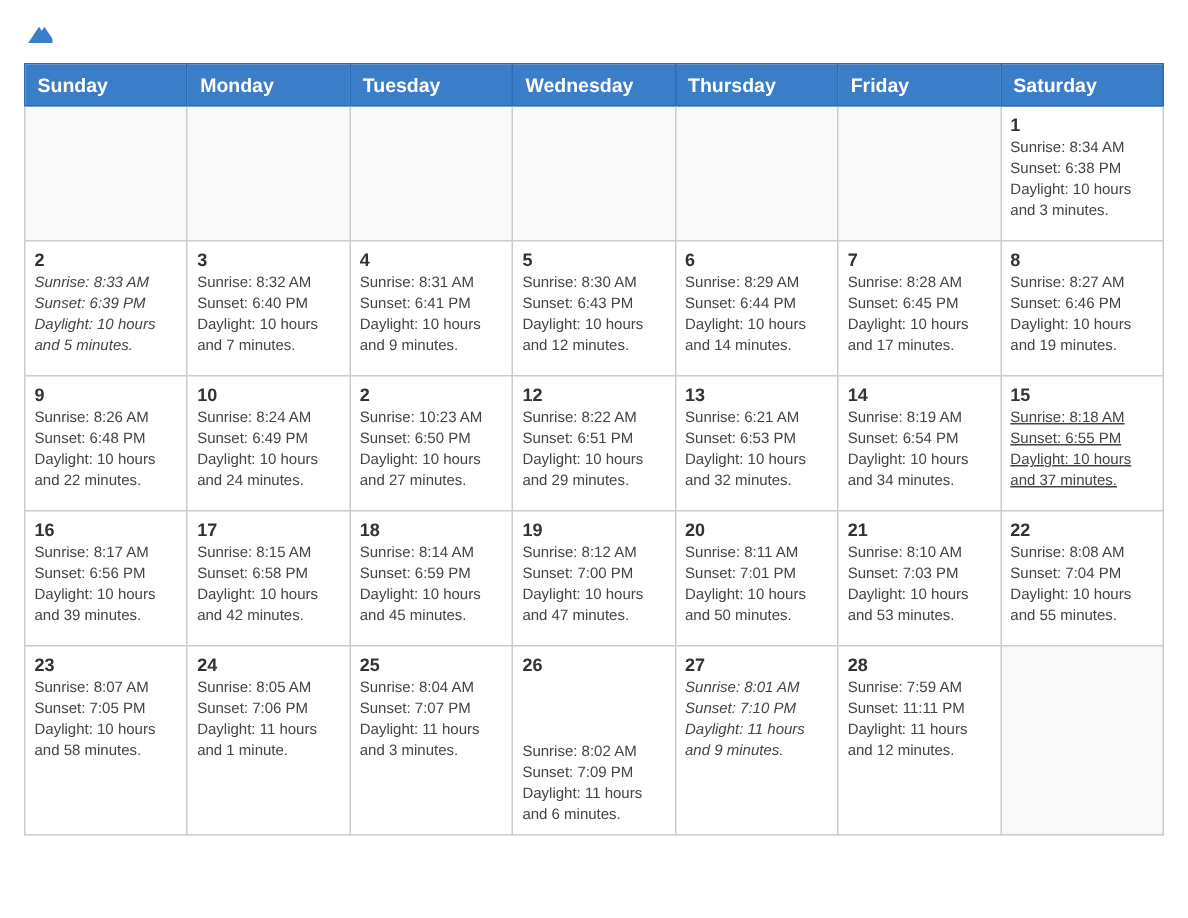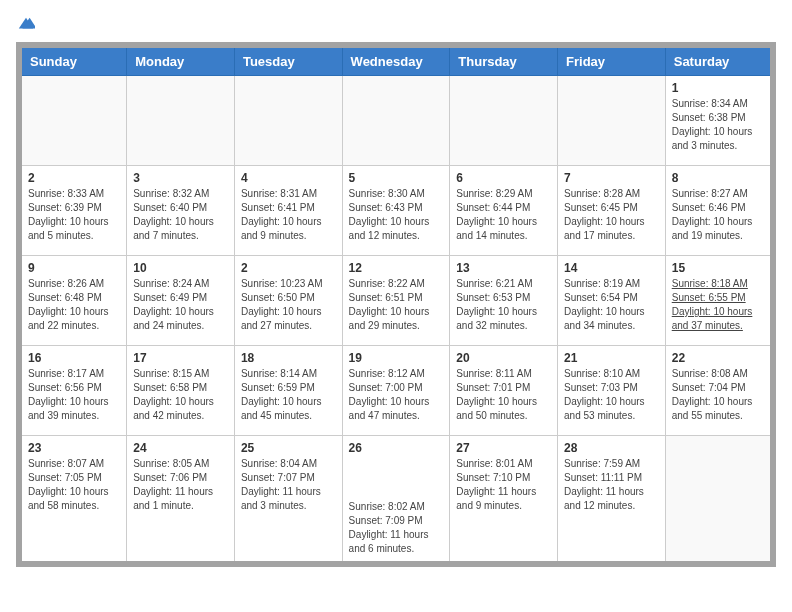--- a/index.html
+++ b/index.html
@@ -45,21 +45,21 @@
       color: #333;
       line-height: 1.1;
     }
     .location {
       font-size: 14px;
       color: #555;
     }
     .calendar {
       width: 100%;
       border-collapse: collapse;
-      border: 6px solid #a3a3a3;
+      border: 1px solid #a3a3a3;
     }
     .calendar th {
       background-color: #3a7dc9;
       color: #fff;
       font-size: 13px;
       font-weight: bold;
       padding: 6px 8px;
       text-align: left;
       border: 1px solid #2a6db5;
     }
@@ -131,21 +131,21 @@
         <td>
           <span class="day-number">1</span>
           <div class="day-info" style="white-space: pre-line;">Sunrise: 8:34 AM
 Sunset: 6:38 PM
 Daylight: 10 hours and 3 minutes.</div>
         </td>
       </tr>
       <tr>
         <td>
           <span class="day-number">2</span>
-          <div class="day-info" style="white-space: pre-line;">Sunrise: 8:33 AM
+          <div class="day-info" style="white-space: pre-line; font-style: italic;">Sunrise: 8:33 AM
 Sunset: 6:39 PM
 Daylight: 10 hours and 5 minutes.</div>
         </td>
         <td>
           <span class="day-number">3</span>
           <div class="day-info" style="white-space: pre-line;">Sunrise: 8:32 AM
 Sunset: 6:40 PM
 Daylight: 10 hours and 7 minutes.</div>
         </td>
         <td>
@@ -287,21 +287,21 @@
 Daylight: 11 hours and 3 minutes.</div>
         </td>
         <td>
           <span class="day-number">26</span>
           <div class="day-info" style="white-space: pre-line; margin-top: 45px;">Sunrise: 8:02 AM
 Sunset: 7:09 PM
 Daylight: 11 hours and 6 minutes.</div>
         </td>
         <td>
           <span class="day-number">27</span>
-          <div class="day-info" style="white-space: pre-line;">Sunrise: 8:01 AM
+          <div class="day-info" style="white-space: pre-line; font-style: italic;">Sunrise: 8:01 AM
 Sunset: 7:10 PM
 Daylight: 11 hours and 9 minutes.</div>
         </td>
         <td>
           <span class="day-number">28</span>
           <div class="day-info" style="white-space: pre-line;">Sunrise: 7:59 AM
 Sunset: 11:11 PM
 Daylight: 11 hours and 12 minutes.</div>
         </td>
         <td class="empty-cell"></td>

